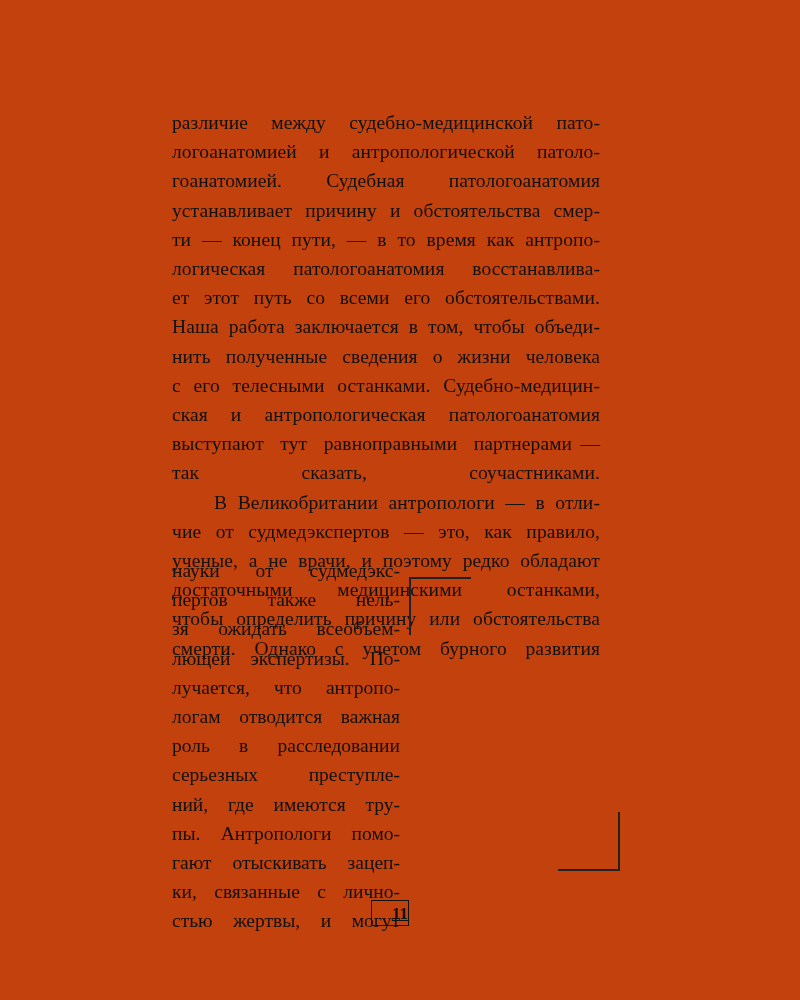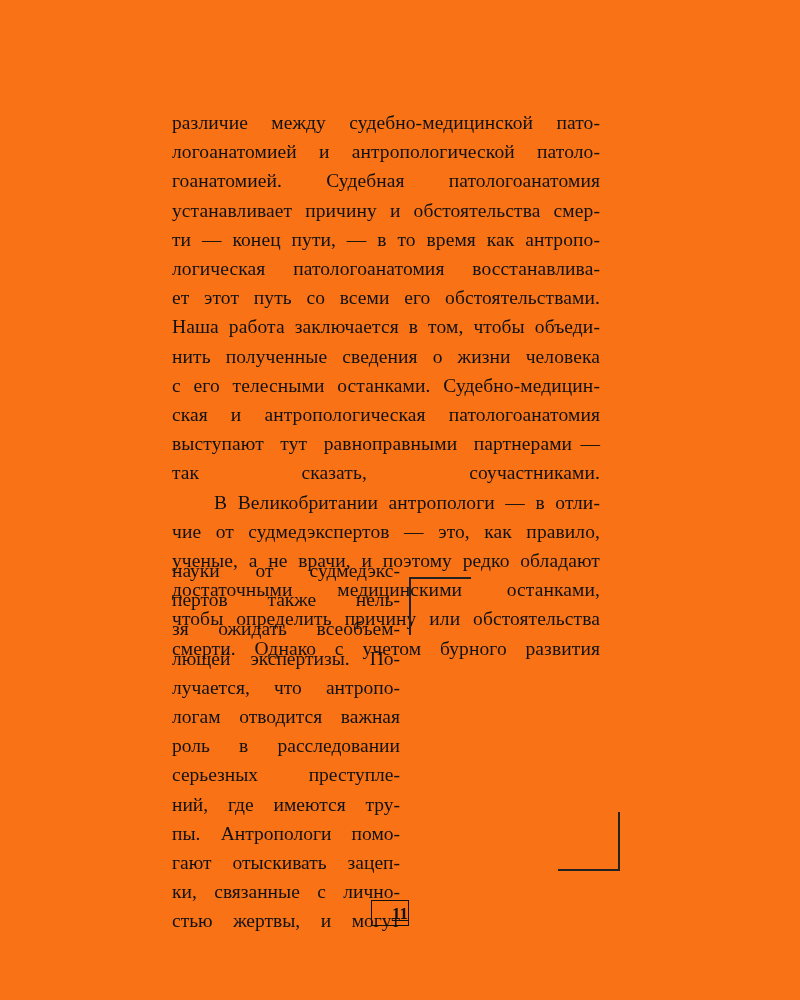--- a/index.html
+++ b/index.html
@@ -14,21 +14,21 @@
     font-family: "Liberation Serif", serif;
     color: #111111;
     overflow: hidden;
   }
   .page {
     position: absolute;
     left: 0;
     top: 0;
     width: 800px;
     height: 1000px;
-    background: #f97316;
+    background: #c2410c;
   }
   .text-column {
     position: absolute;
     left: 172px;
     top: 108px;
     width: 428px;
   }
   p.body-par {
     margin: 0;
     font-size: 19.5px;

